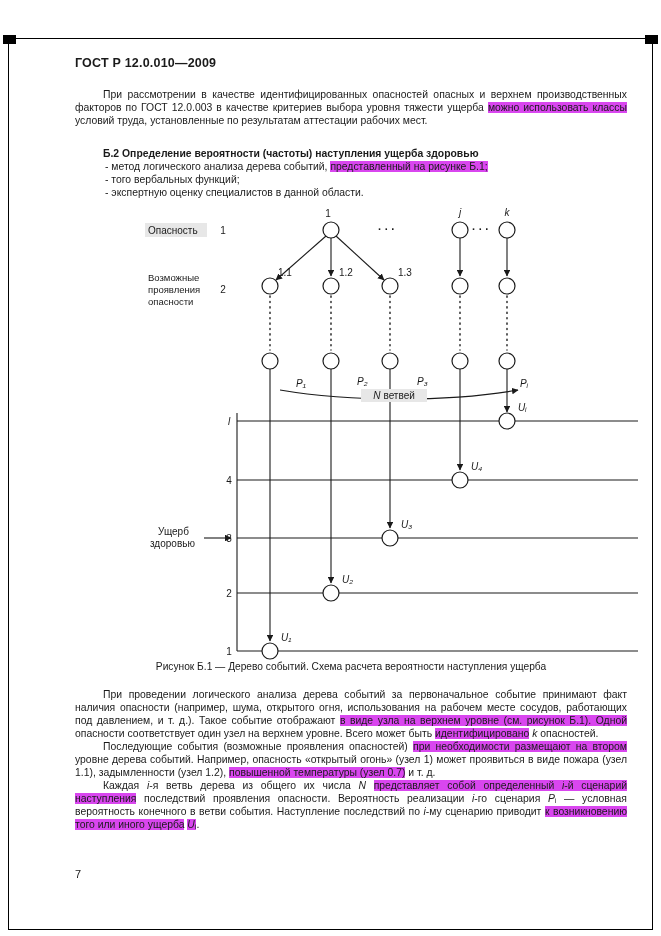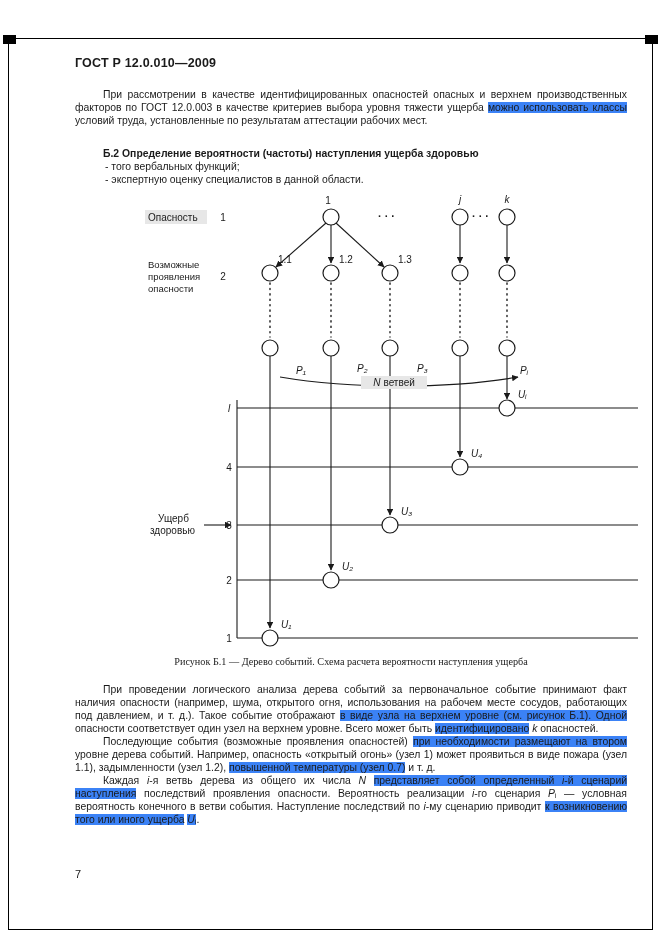--- a/index.html
+++ b/index.html
@@ -11,27 +11,27 @@
   .frame{position:absolute;left:8px;top:38px;width:643px;height:890px;border:1px solid #000;}
   .mark{position:absolute;background:#000;}
   .mark.tl{left:3px;top:35px;width:13px;height:9px;}
   .mark.tr{left:645px;top:35px;width:13px;height:9px;}
   .header{position:absolute;left:75px;top:56px;font-size:12.5px;font-weight:bold;letter-spacing:.2px;}
   .column{position:absolute;left:75px;top:88px;width:552px;}
   p{margin:0;}
   .body{font-size:10.4px;line-height:13px;text-align:justify;}
   .ind{text-indent:28px;}
   .bold{font-weight:bold;}
-  .hl{background:#3b82f6;}
+  .hl{background:#d946ef;}
   .i{font-style:italic;}
   .heading{margin-top:20px;}
   .li{padding-left:30px;text-align:left;}
   .figure-wrap{position:relative;height:460px;margin-top:2px;}
   .figure-wrap svg{position:absolute;left:55px;top:0;overflow:visible;}
-  .caption{margin-top:8px;font-size:10.2px;text-align:center;font-family:Liberation Serif, serif;}
+  .caption{font-size:10.2px;text-align:center;}
   .after-fig{margin-top:16px;}
   .page-num{position:absolute;left:75px;top:868px;font-size:11px;}
   
   .f{font-family:"Liberation Sans",sans-serif;font-size:10px;fill:#1a1a1a;}
   .fs{font-size:9.5px;}
   .it{font-style:italic;}
   .ln{stroke:#1a1a1a;stroke-width:1.1;fill:none;}
   .dash{stroke:#1a1a1a;stroke-width:1.4;stroke-dasharray:1.2 4.2;stroke-linecap:round;fill:none;}
   .node{fill:#ffffff;stroke:#1a1a1a;stroke-width:1.2;}
   .lbg{fill:#e7e7e7;}
@@ -44,20 +44,21 @@
   <div class="frame"></div>
   <div class="mark tl"></div>
   <div class="mark tr"></div>
 
   <div class="header">ГОСТ Р 12.0.010—2009</div>
 
   <div class="column">
     <p class="body ind"><span>При рассмотрении в качестве идентифицированных опасностей опасных и верхнем производственных факторов по ГОСТ 12.0.003 в качестве критериев выбора уровня тяжести ущерба </span><span class="hl">можно использовать классы</span><span> условий труда, установленные по результатам аттестации рабочих мест.</span></p>
     <p class="body ind bold heading">Б.2 Определение вероятности (частоты) наступления ущерба здоровью</p>
     <div>
+      <p class="body li"><span>- метод логического анализа дерева событий, </span><span class="hl">представленный на рисунке Б.1;</span></p>
       <p class="body li"><span>- того вербальных функций;</span></p>
       <p class="body li"><span>- экспертную оценку специалистов в данной области.</span></p>
     </div>
 
     <div class="figure-wrap">
       <svg width="515" height="465" viewBox="0 0 515 465">
         <defs>
           <marker id="arr" viewBox="0 0 6 6" refX="5.5" refY="3" markerWidth="6" markerHeight="6" orient="auto">
             <path d="M0,0 L6,3 L0,6 Z" fill="#1a1a1a"></path>
           </marker>

